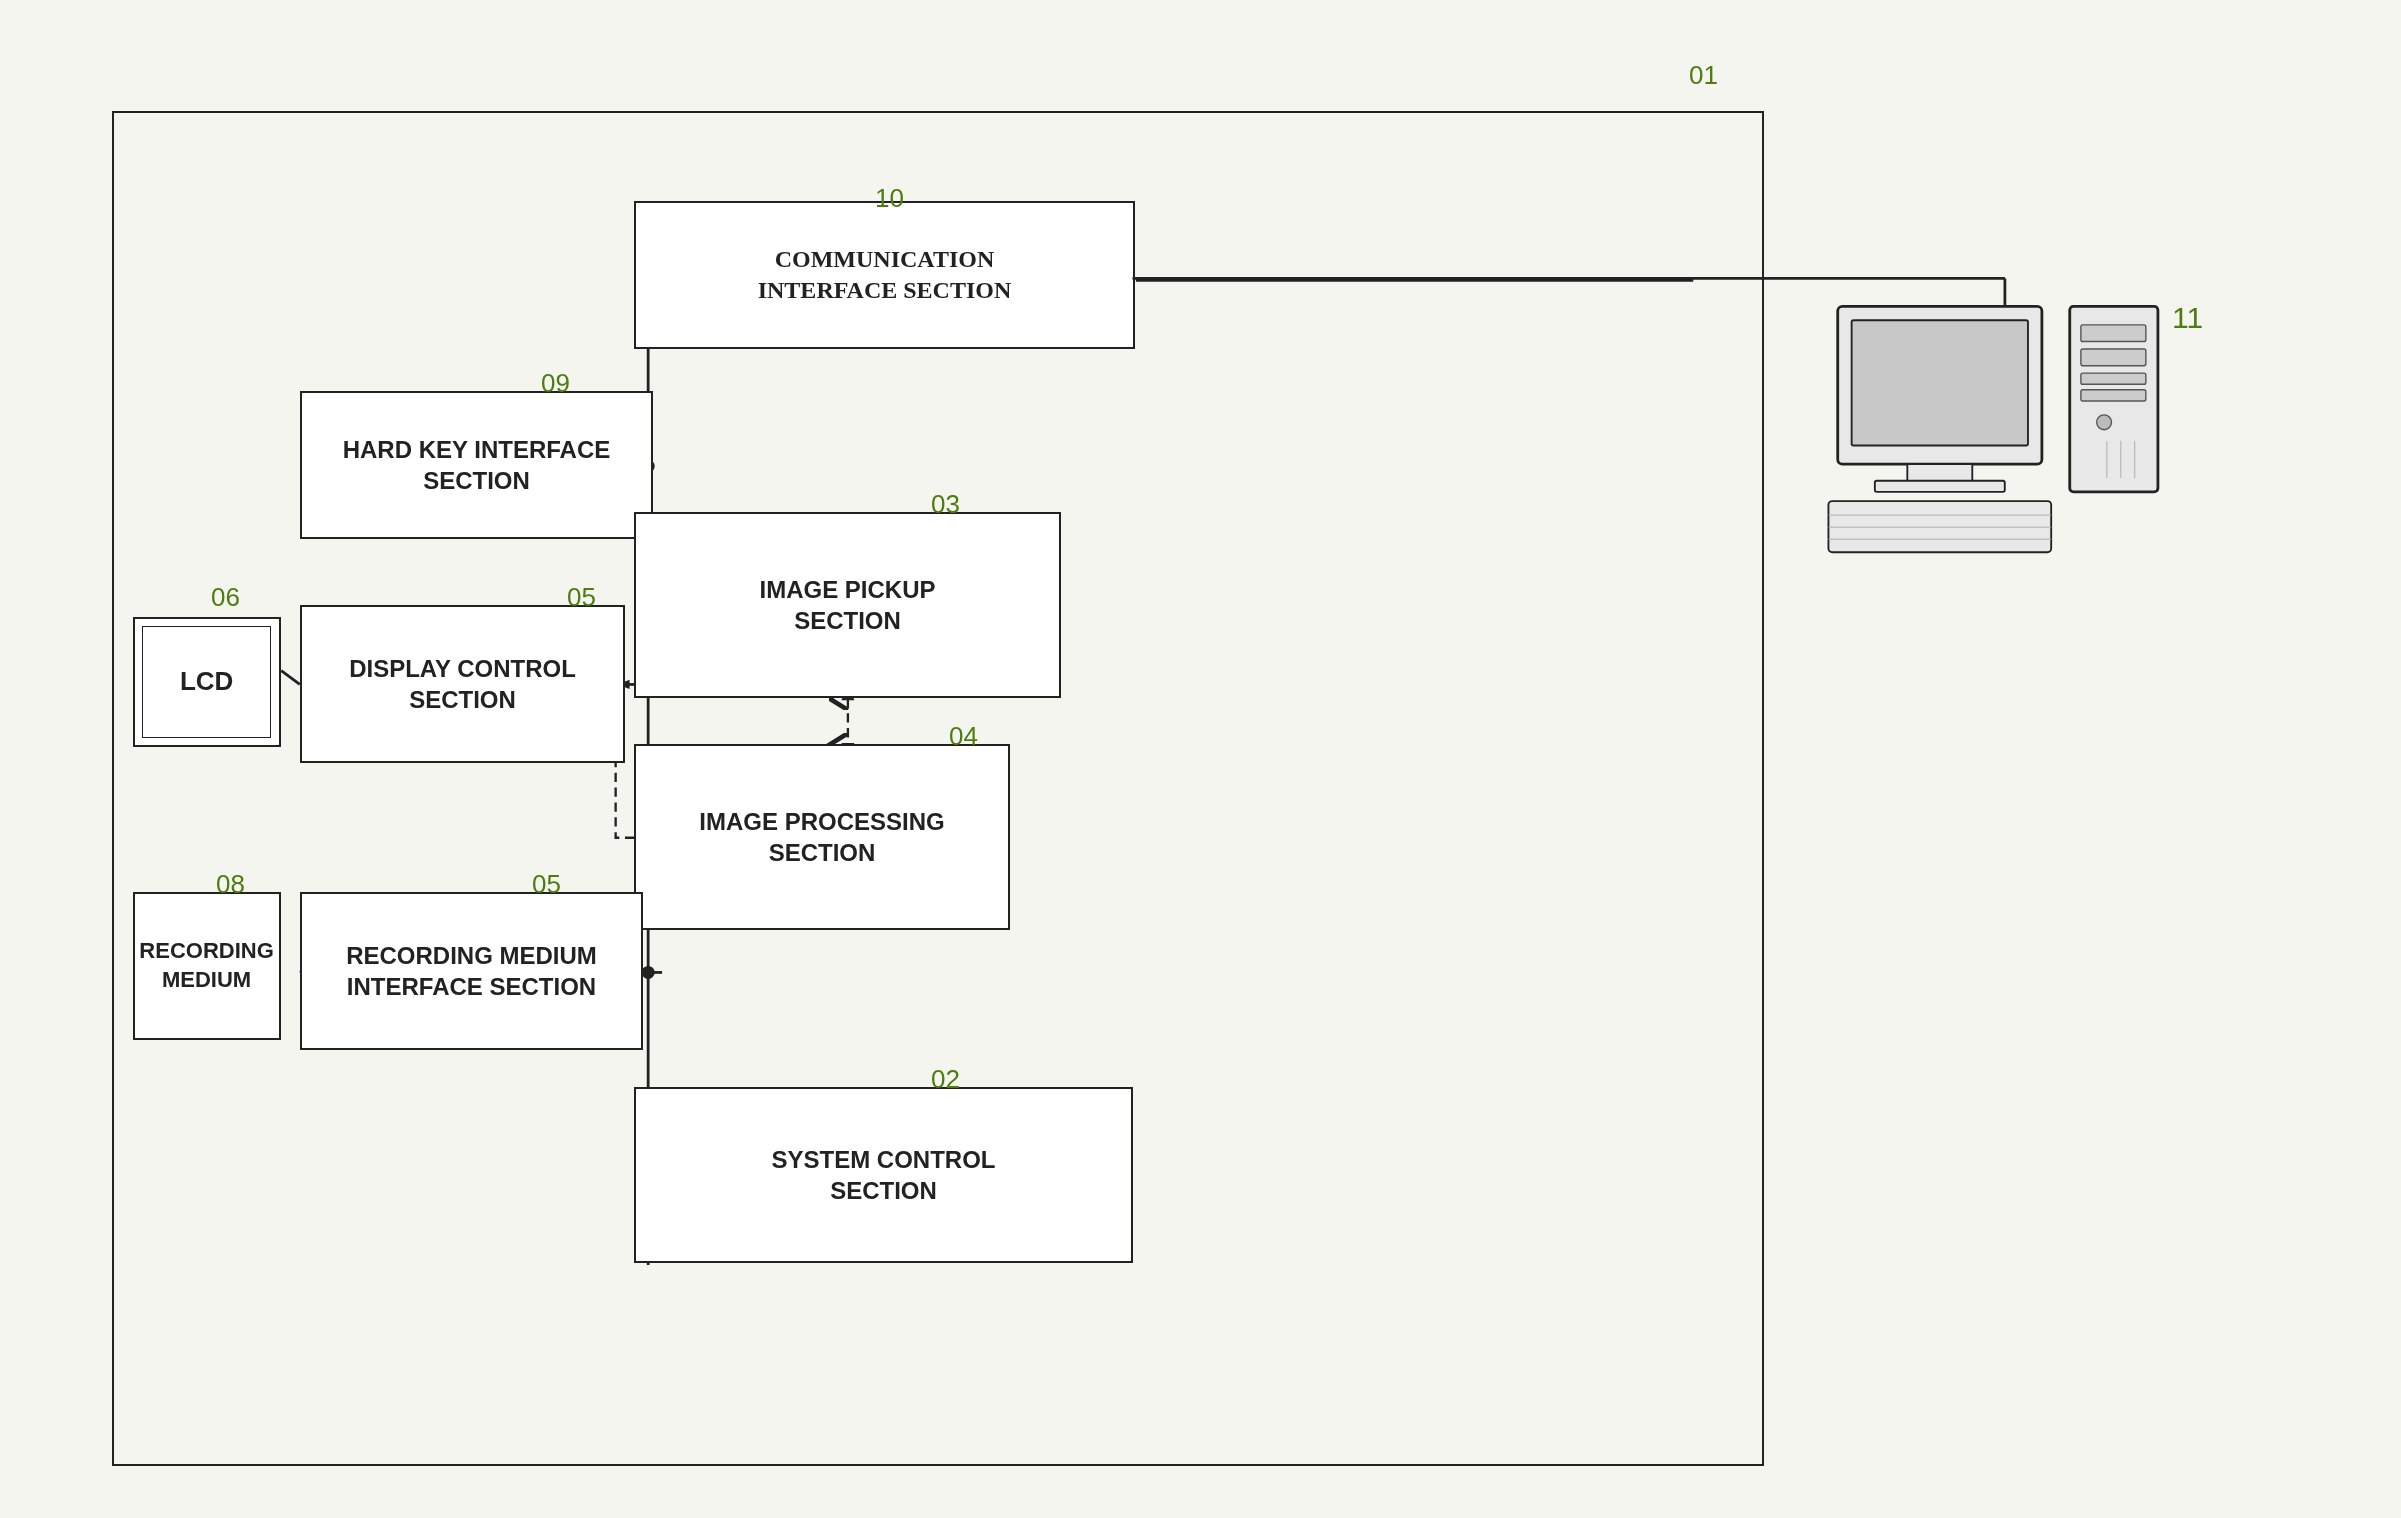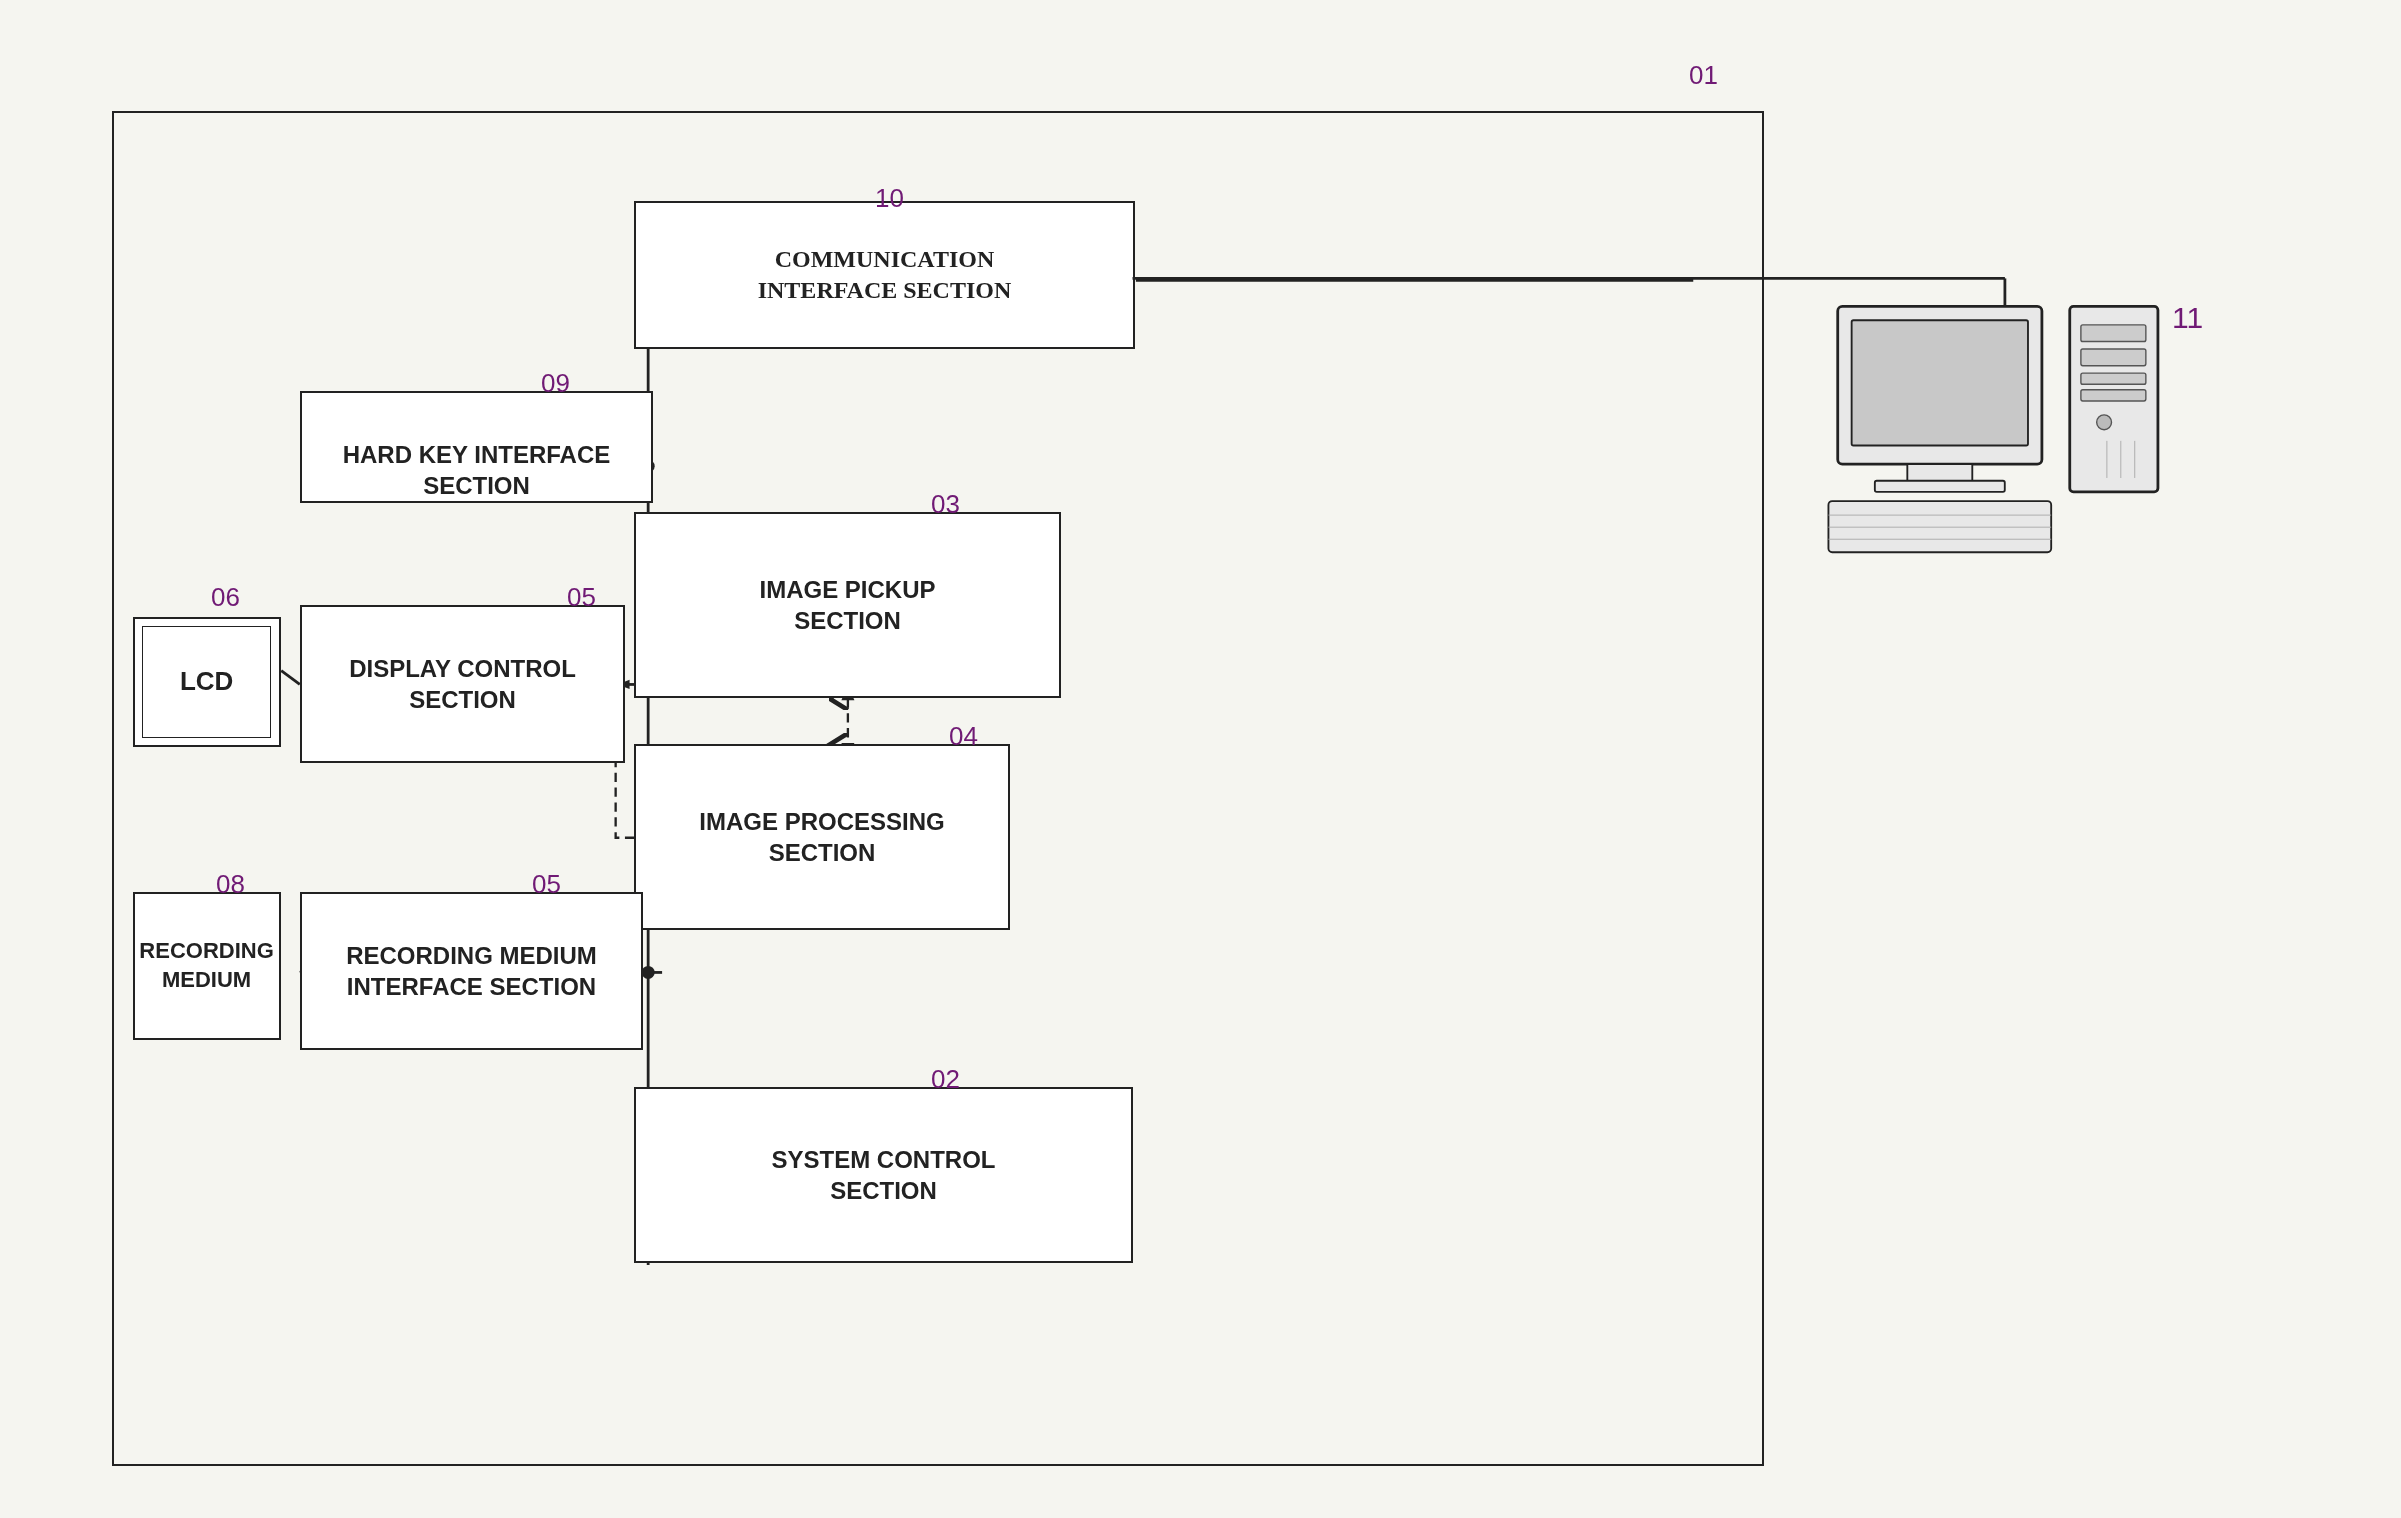--- a/index.html
+++ b/index.html
@@ -56,21 +56,21 @@
       font-size: 24px;
       font-weight: bold;
       color: #222;
       line-height: 1.3;
       text-align: center;
     }
 
     .ref-label {
       position: absolute;
       font-size: 26px;
-      color: #701a75;
+      color: #4d7c0f;
     }
 
     
     .connections-svg {
       position: absolute;
       top: 0;
       left: 0;
       width: 100%;
       height: 100%;
       pointer-events: none;
@@ -160,21 +160,21 @@
       <polygon points="555,610 542,615 555,620" fill="#222"></polygon>
 
     </svg>
 
     <div class="block" style="top:88px; left:520px; width:501px; height:148px;font-family:Liberation Serif, serif;">
       <span class="block-label" style="white-space:pre-line;">COMMUNICATION
 INTERFACE SECTION</span>
     </div>
     <span class="ref-label" style="top:70px; left:761px; font-size:26px;">10</span>
 
-    <div class="block" style="top:278px; left:186px; width:353px; height:112px;align-items:flex-end;">
+    <div class="block" style="top:278px; left:186px; width:353px; height:148px;">
       <span class="block-label" style="white-space:pre-line;">HARD KEY INTERFACE
 SECTION</span>
     </div>
     <span class="ref-label" style="top:255px; left:427px; font-size:26px;">09</span>
 
     <div class="block" style="top:399px; left:520px; width:427px; height:186px;">
       <span class="block-label" style="white-space:pre-line;">IMAGE PICKUP
 SECTION</span>
     </div>
     <span class="ref-label" style="top:376px; left:817px; font-size:26px;">03</span>

